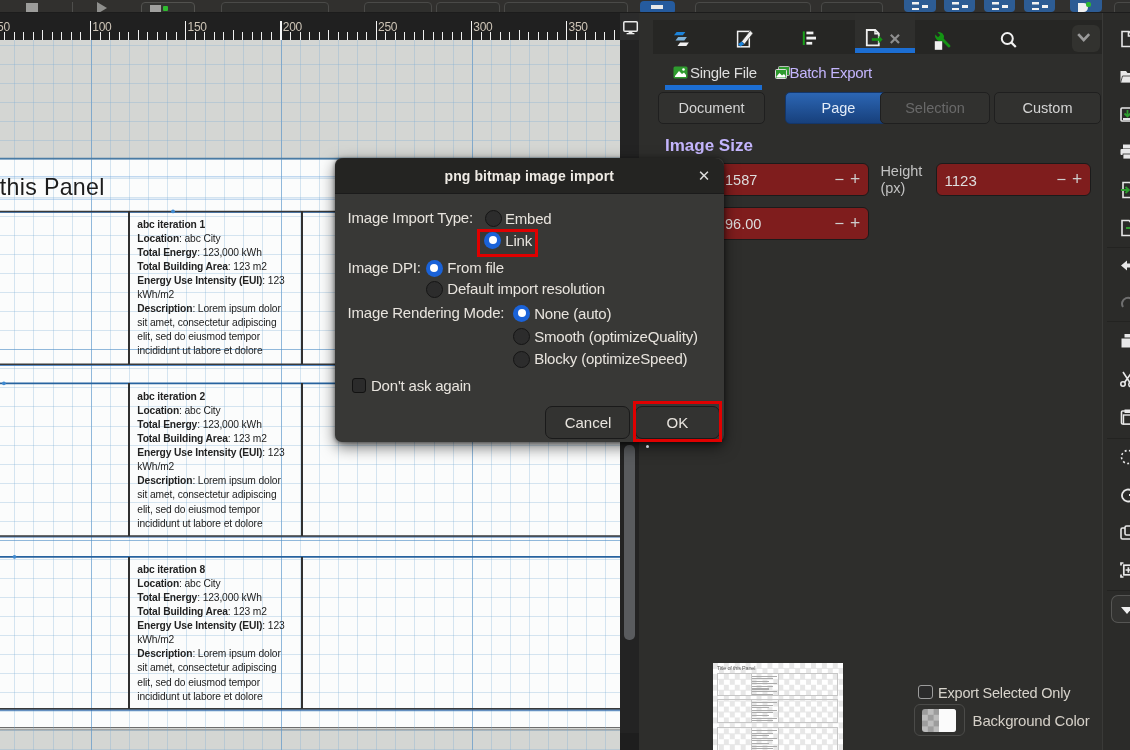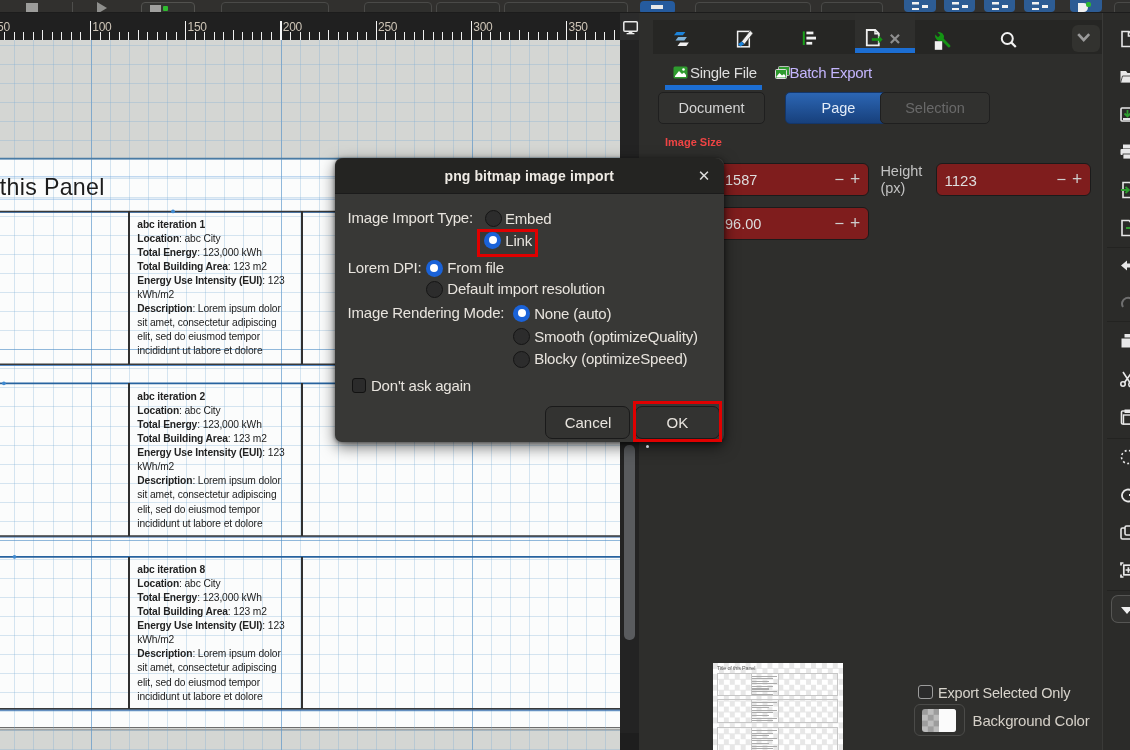--- a/index.html
+++ b/index.html
@@ -366,22 +366,25 @@
 
     <div class="abs pbtn" style="left:19px;width:107px;">
         <span style="color:#d4d4d4;">Document</span>
       </div>
     <div class="abs pbtn" style="left:130px;width:107px;background:linear-gradient(#2c66b4,#17407c);border-color:#143669;margin-left:16px;">
         <span style="color:#e3ecf8;">Page</span>
       </div>
     <div class="abs pbtn" style="left:241px;width:110px;">
         <span style="color:#696969;">Selection</span>
       </div>
-
-    <div class="abs" style="left:26px;top:123px;font-size:11px;font-weight:bold;color:#ef4444;">Image Size</div>
+    <div class="abs pbtn" style="left:355px;width:107px;">
+        <span style="color:#d4d4d4;">Custom</span>
+      </div>
+
+    <div class="abs" style="left:26px;top:123px;font-size:17px;font-weight:bold;color:#c4b5fd;">Image Size</div>
 
     <div class="abs inputbox" style="left:60px;top:149.5px;width:169.5px;">
       <span class="abs" style="left:25px;top:8px;font-size:14.5px;color:#dedede;">1587</span>
       <div class="spin"></div>
     </div>
     <div class="abs" style="left:241.4px;top:150px;font-size:14.5px;color:#c2c2c2;line-height:17.2px;">Height<br>(px)</div>
     <div class="abs inputbox" style="left:296.5px;top:149.5px;width:155px;">
       <span class="abs" style="left:8px;top:8px;font-size:15px;color:#dedede;">1123</span>
       <div class="spin"></div>
     </div>
@@ -531,21 +534,21 @@
     <div class="abs" style="left:0;top:0;width:100%;height:36px;background:#242422;border-radius:9px 9px 0 0;border-bottom:1px solid #1b1b1b;"></div>
     <div class="abs" style="left:0;top:10px;width:100%;text-align:center;font-size:14px;font-weight:bold;color:#efebe5;letter-spacing:0.1px;">png bitmap image import</div>
     <div class="abs" style="left:363px;top:9px;font-size:15px;color:#dcdcdc;">✕</div>
 
     <div class="abs dlbl" style="left:12.9px;top:50.4px;">Image Import Type:</div>
     <div class="abs radio off" style="left:150px;top:51.8px;"></div>
     <div class="abs dlbl" style="left:170.3px;top:51.5px;">Embed</div>
     <div class="abs" style="left:142.6px;top:70.2px;width:60.6px;height:28.2px;border:3px solid #e00000;"></div>
     <div class="abs radio on" style="left:149.7px;top:73.5px;"></div>
     <div class="abs dlbl" style="left:170.6px;top:73.3px;">Link</div>
-    <div class="abs dlbl" style="left:13px;top:101px;">Lorem DPI:</div>
+    <div class="abs dlbl" style="left:13px;top:101px;">Image DPI:</div>
     <div class="abs radio on" style="left:91.3px;top:101.4px;"></div>
     <div class="abs dlbl" style="left:112.6px;top:101px;">From file</div>
     <div class="abs radio off" style="left:91.8px;top:122.3px;"></div>
     <div class="abs dlbl" style="left:112.6px;top:122px;">Default import resolution</div>
     <div class="abs dlbl" style="left:12.9px;top:146.1px;">Image Rendering Mode:</div>
     <div class="abs radio on" style="left:178.7px;top:146.6px;"></div>
     <div class="abs dlbl" style="left:199.5px;top:146.2px;">None (auto)</div>
     <div class="abs radio off" style="left:178.7px;top:169.6px;"></div>
     <div class="abs dlbl" style="left:199.5px;top:169.2px;">Smooth (optimizeQuality)</div>
     <div class="abs radio off" style="left:178.7px;top:192.5px;"></div>

